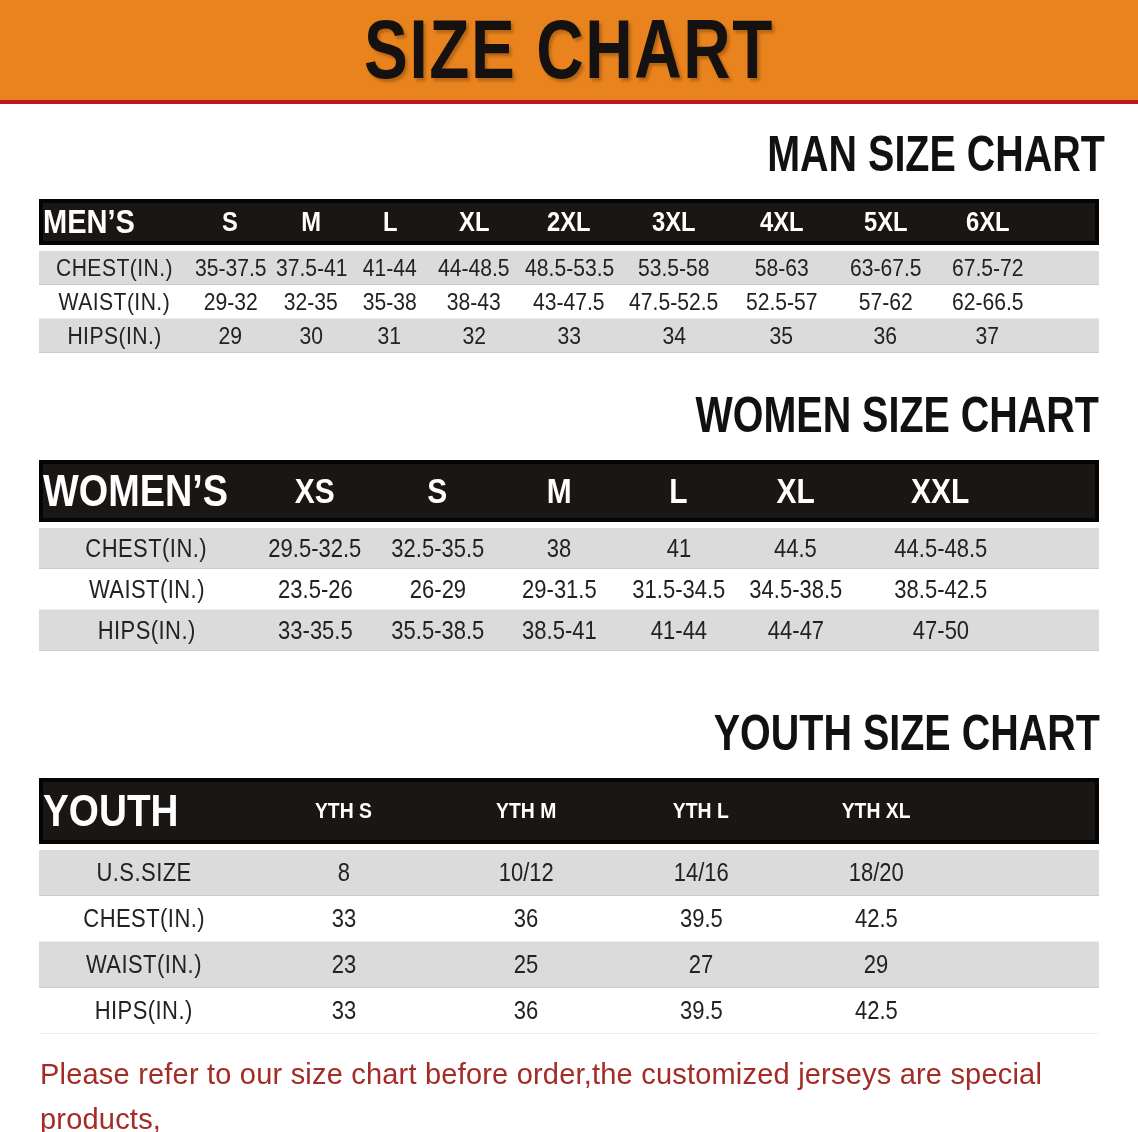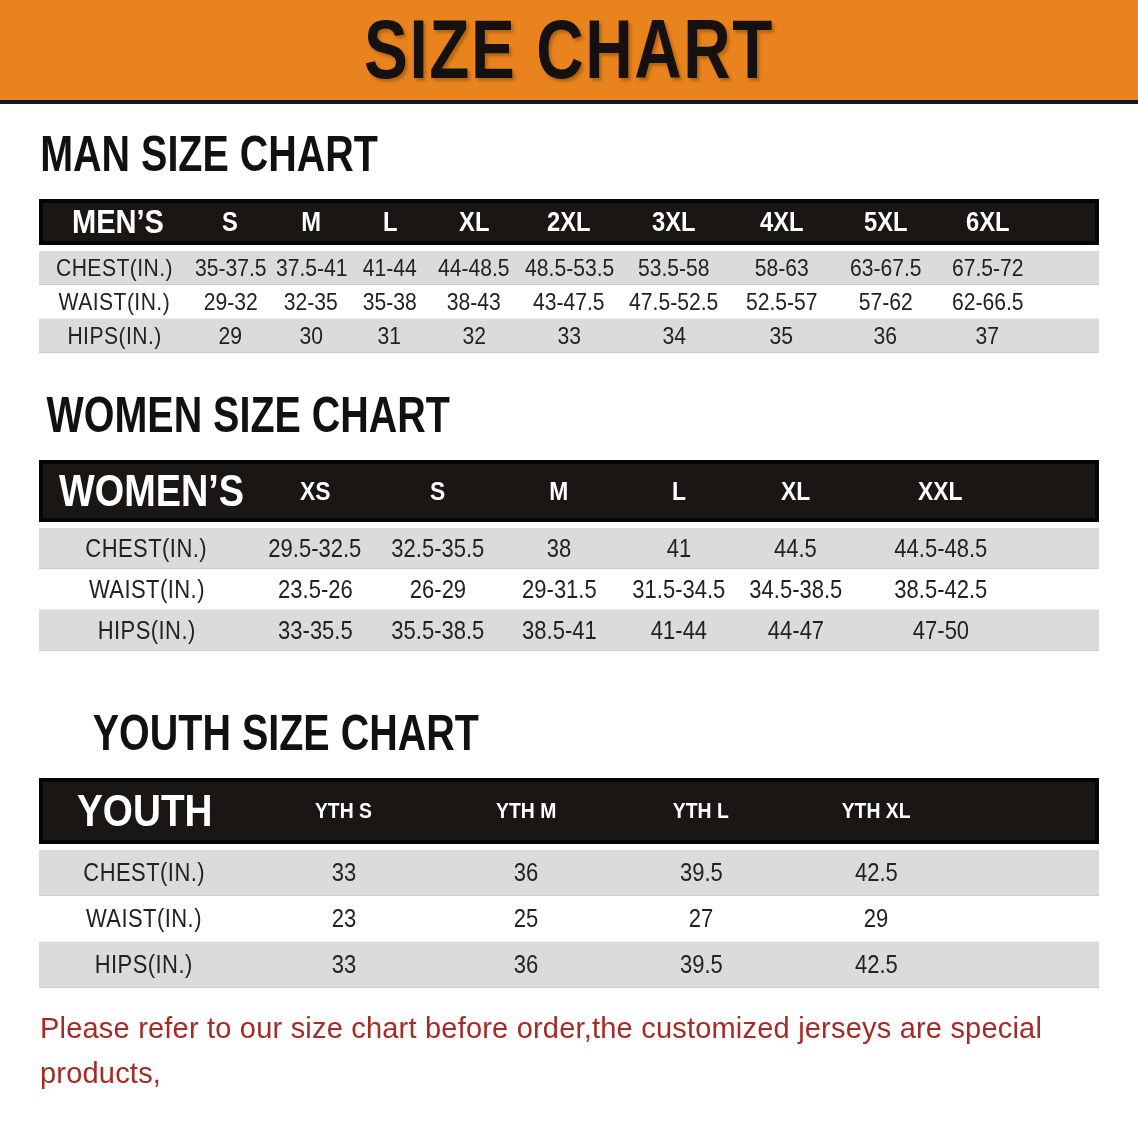--- a/index.html
+++ b/index.html
@@ -7,35 +7,35 @@
     width:1138px;height:1132px;
     background:#ffffff;
     font-family:"Liberation Sans", sans-serif;
     overflow:hidden;
     position:relative;
   }
   
   .banner{
     height:100px;
     background:#e8831d;
-    border-bottom:4px solid #0f172a;
+    border-bottom:4px solid #b91c1c;
     display:flex;align-items:center;justify-content:center;
   }
   .banner .title{
     display:inline-block;
     font-size:80px;font-weight:bold;color:#141110;
     letter-spacing:2px;
     transform:scale(0.82,1.04);
     text-shadow:3px 3px 3px rgba(90,45,0,0.35);
     white-space:nowrap;
   }
   
   .chart-title{
-    text-align:left;
-    margin:8px;
+    text-align:right;
+    margin:1px;
   }
   .chart-title .cond2{
     display:inline-block;
     font-size:47px;font-weight:bold;color:#111111;
     transform:scale(0.84,1.08);
     letter-spacing:0px;
     white-space:nowrap;
   }
   .h-men{margin-top:22px;}
   .h-women{margin-top:34px;}
@@ -54,34 +54,34 @@
   .cond{display:inline-block;transform:scale(0.88,1.02);white-space:nowrap;}
   
   table.sizes thead th{
     background:#1a1613;
     color:#ffffff;
     border-top:4px solid #050505;
     border-bottom:4px solid #050505;
   }
   table.sizes thead th:first-child{border-left:4px solid #050505;}
   table.sizes thead th:last-child{border-right:4px solid #050505;}
-  table.sizes thead th.grp{text-align:center;padding-left:16px;}
+  table.sizes thead th.grp{text-align:left;}
   table.sizes thead th.grp .cond{transform-origin:left center;font-weight:bold;}
   
   table.sizes tbody td{color:#222222;}
   table.sizes tbody tr:nth-child(odd) td{background:#dbdbdb;}
   table.sizes tbody tr:first-child td{border-top:6px solid #ffffff;}
   table.sizes tbody tr td{border-bottom:1px solid rgba(0,0,0,0.07);}
   table.sizes tbody td.rlabel .cond{letter-spacing:0.5px;}
   
   .t-men thead th{height:38px;font-size:27px;}
   .t-men thead th.grp{font-size:33px;}
   .t-men tbody td{height:33px;font-size:24px;}
   
-  .t-women thead th{height:54px;font-size:26px;}
+  .t-women thead th{height:54px;font-size:34px;}
   .t-women thead th.grp{font-size:43px;}
   .t-women tbody td{height:40px;font-size:25px;}
   
   .t-youth thead th{height:58px;font-size:22px;}
   .t-youth thead th.grp{font-size:44px;}
   .t-youth tbody td{height:45px;font-size:25px;}
   
   .disclaimer{
     margin:18px 20px 0 40px;
     color:#a42b26;
@@ -243,20 +243,28 @@
         <th class="grp"><span class="cond">YOUTH</span></th>
         <th><span class="cond">YTH S</span></th>
         <th><span class="cond">YTH M</span></th>
         <th><span class="cond">YTH L</span></th>
         <th><span class="cond">YTH XL</span></th>
         <th></th>
       </tr>
     </thead>
     <tbody>
       <tr>
+        <td class="rlabel"><span class="cond">U.S.SIZE</span></td>
+        <td><span class="cond">8</span></td>
+        <td><span class="cond">10/12</span></td>
+        <td><span class="cond">14/16</span></td>
+        <td><span class="cond">18/20</span></td>
+        <td></td>
+      </tr>
+      <tr>
         <td class="rlabel"><span class="cond">CHEST(IN.)</span></td>
         <td><span class="cond">33</span></td>
         <td><span class="cond">36</span></td>
         <td><span class="cond">39.5</span></td>
         <td><span class="cond">42.5</span></td>
         <td></td>
       </tr>
       <tr>
         <td class="rlabel"><span class="cond">WAIST(IN.)</span></td>
         <td><span class="cond">23</span></td>

